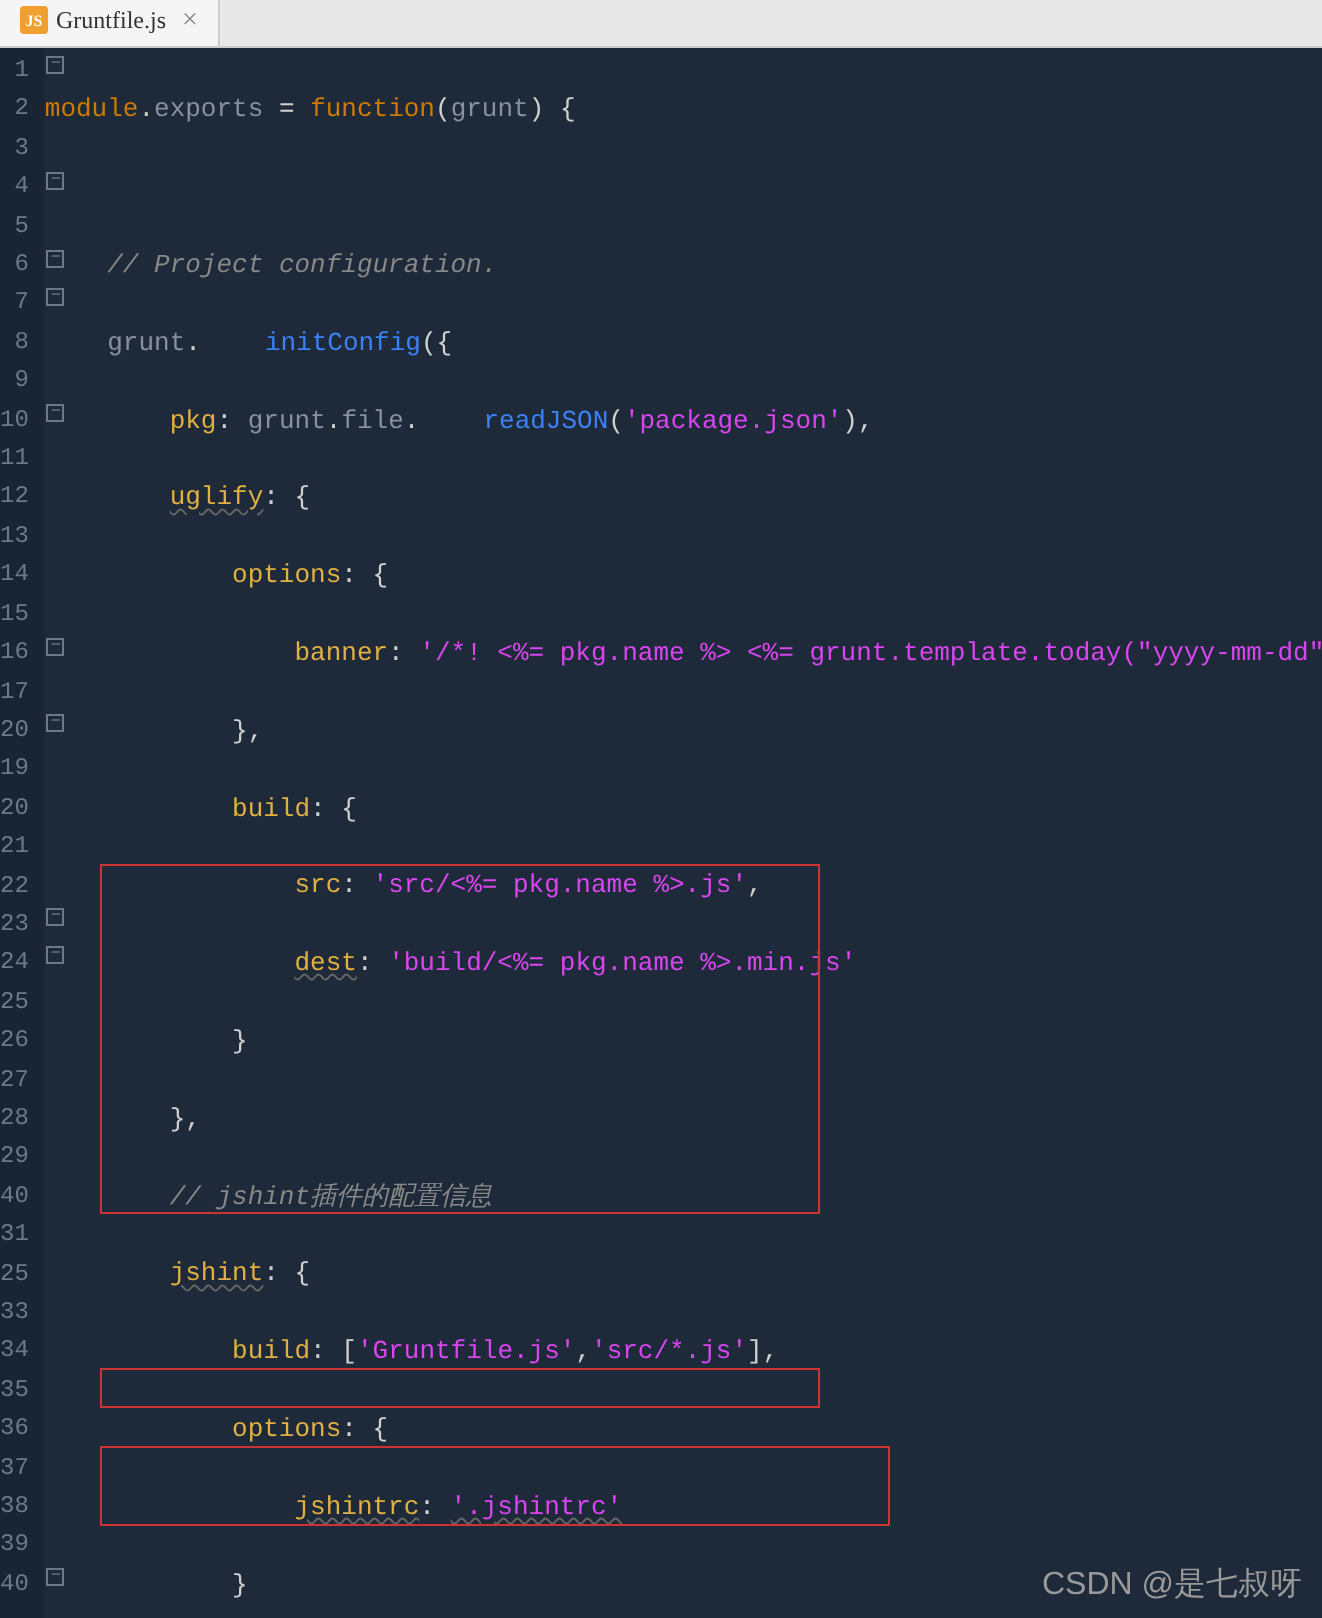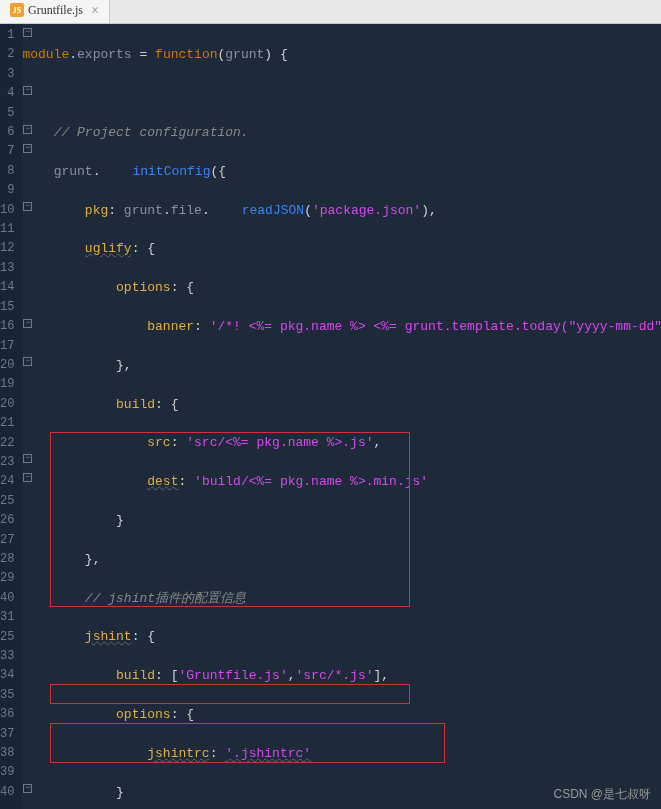--- a/index.html
+++ b/index.html
@@ -99,21 +99,21 @@
 .highlight-box {
   position: absolute;
   border: 1px solid #cc3333;
   pointer-events: none;
 }
 .watermark {
   position: absolute;
   bottom: 6px;
   right: 10px;
   color: #999;
-  font-size: 12px;
+  font-size: 16px;
   font-family: Arial, sans-serif;
 }
 </style>
 </head>
 <body>
 
 <div class="tab-bar">
   <div class="tab">
     <span class="tab-icon">JS</span>
     <span>Gruntfile.js</span>

